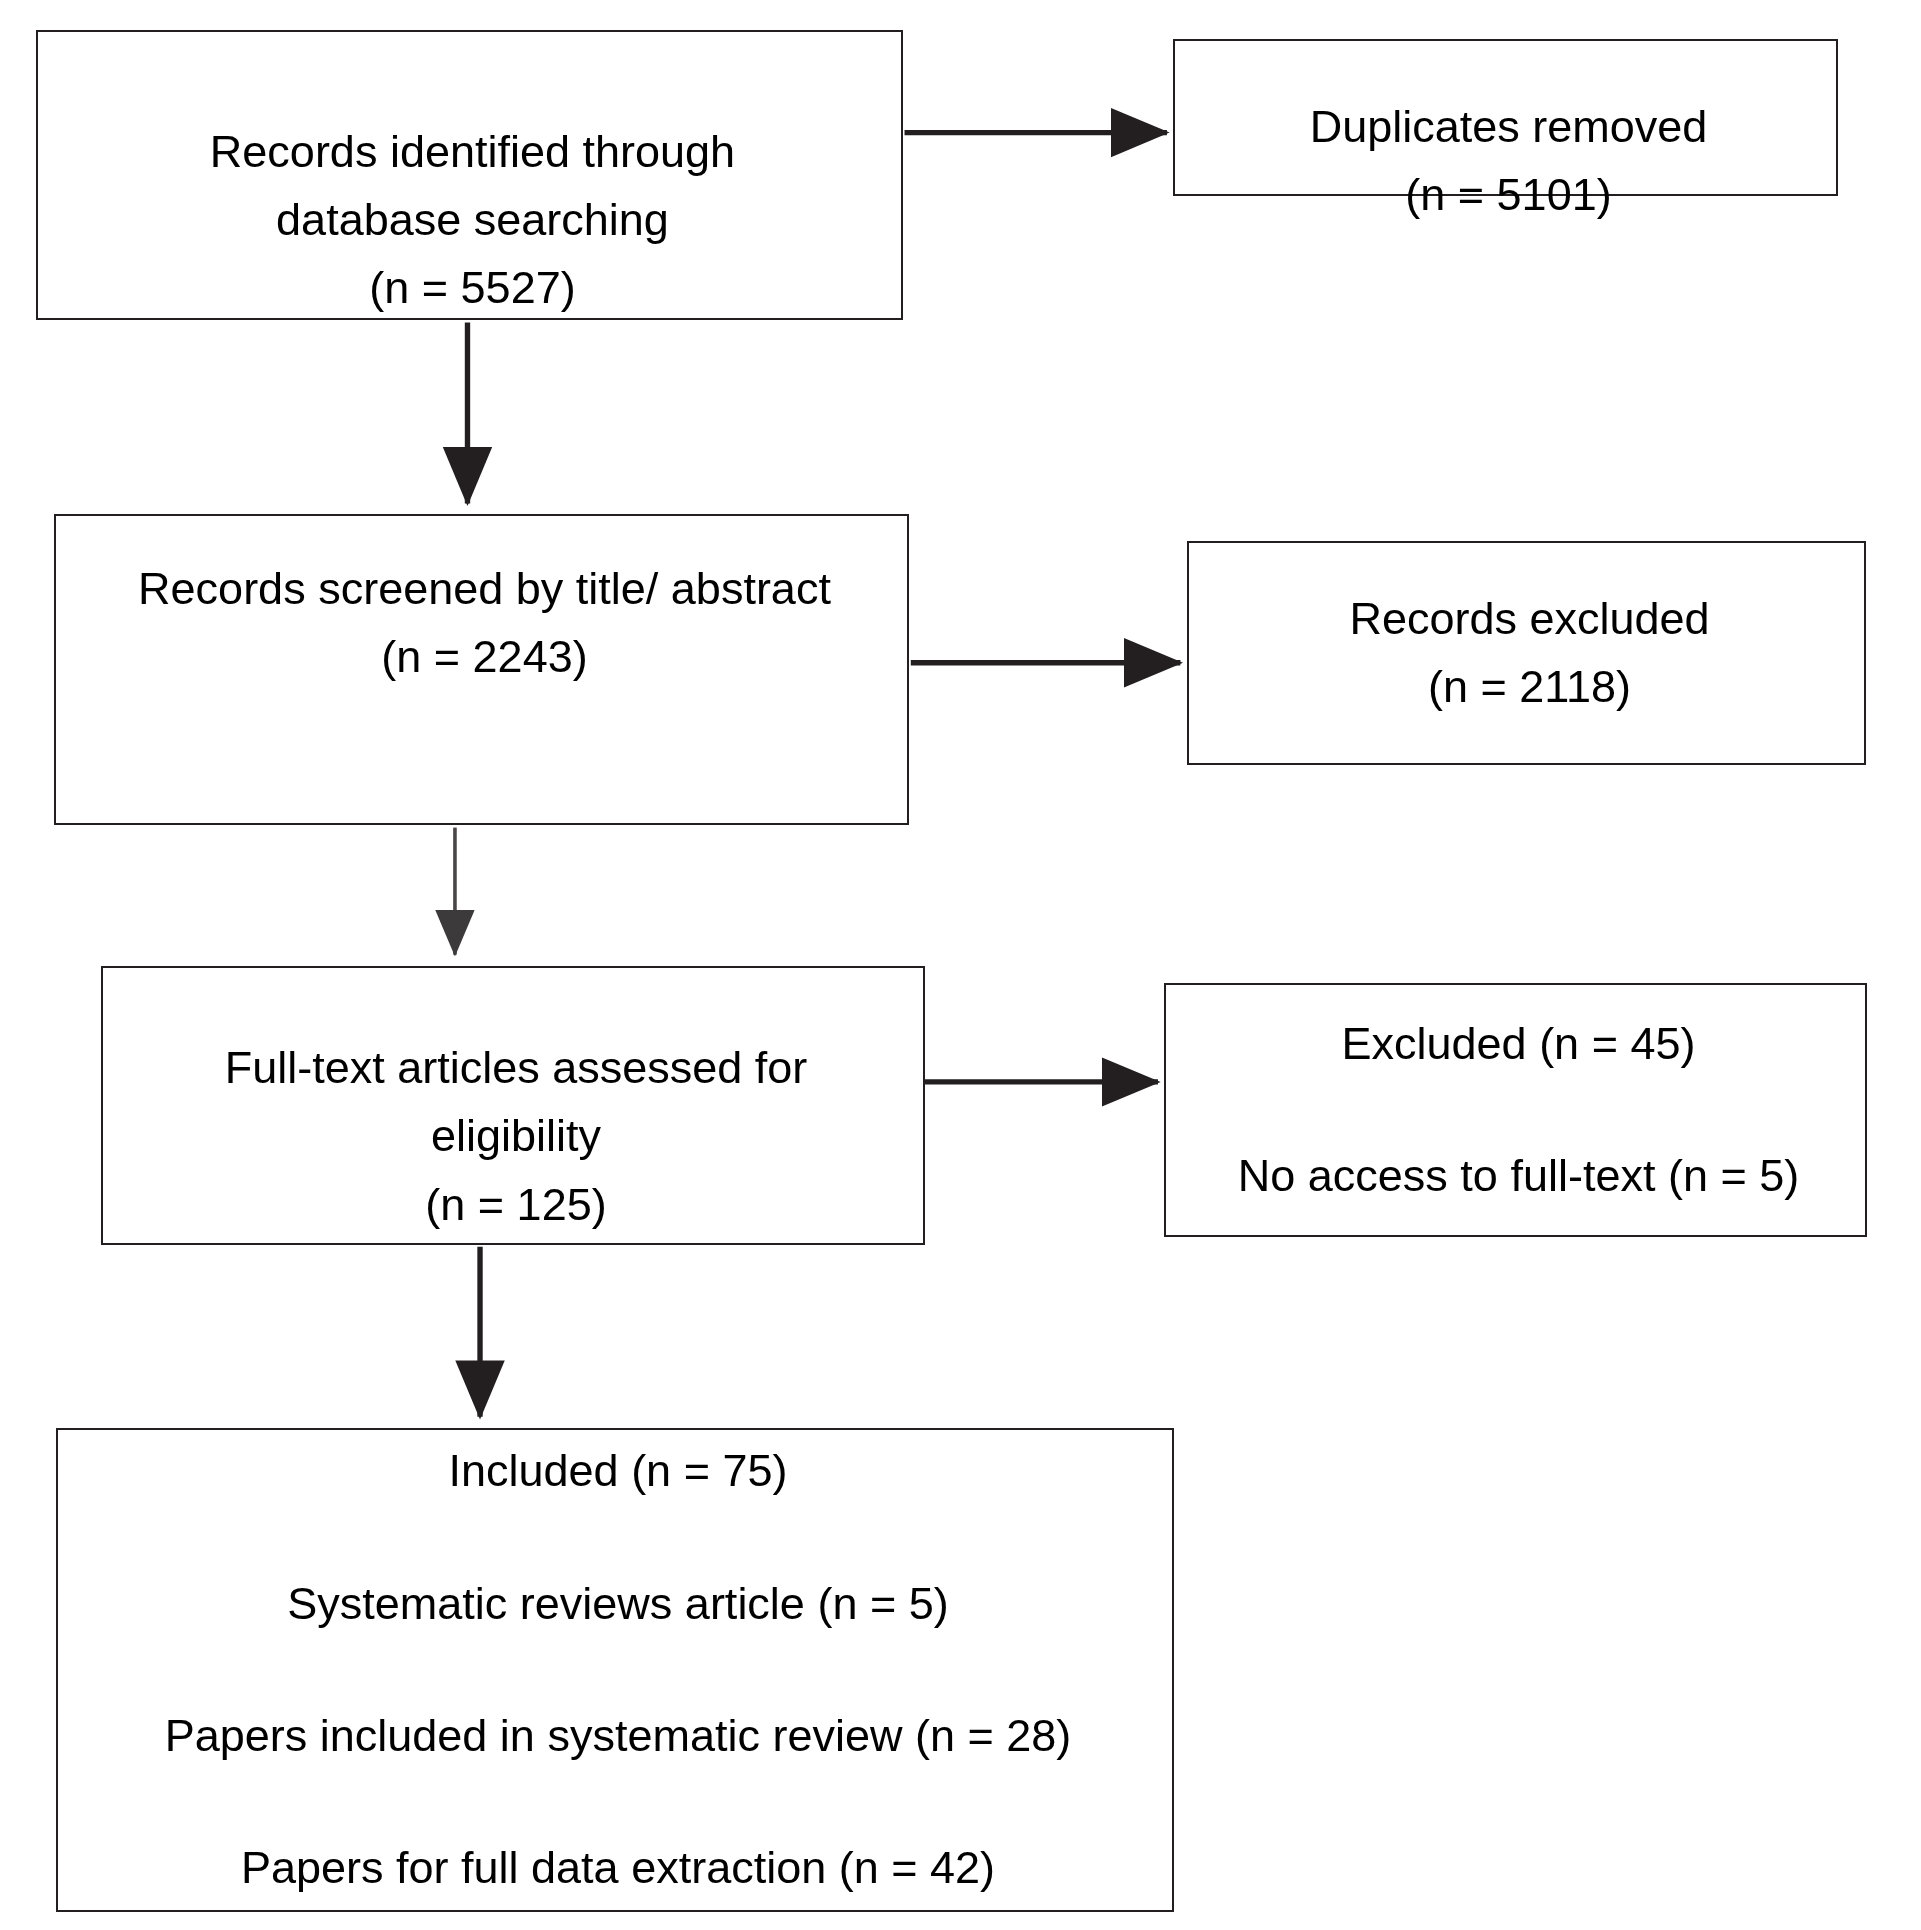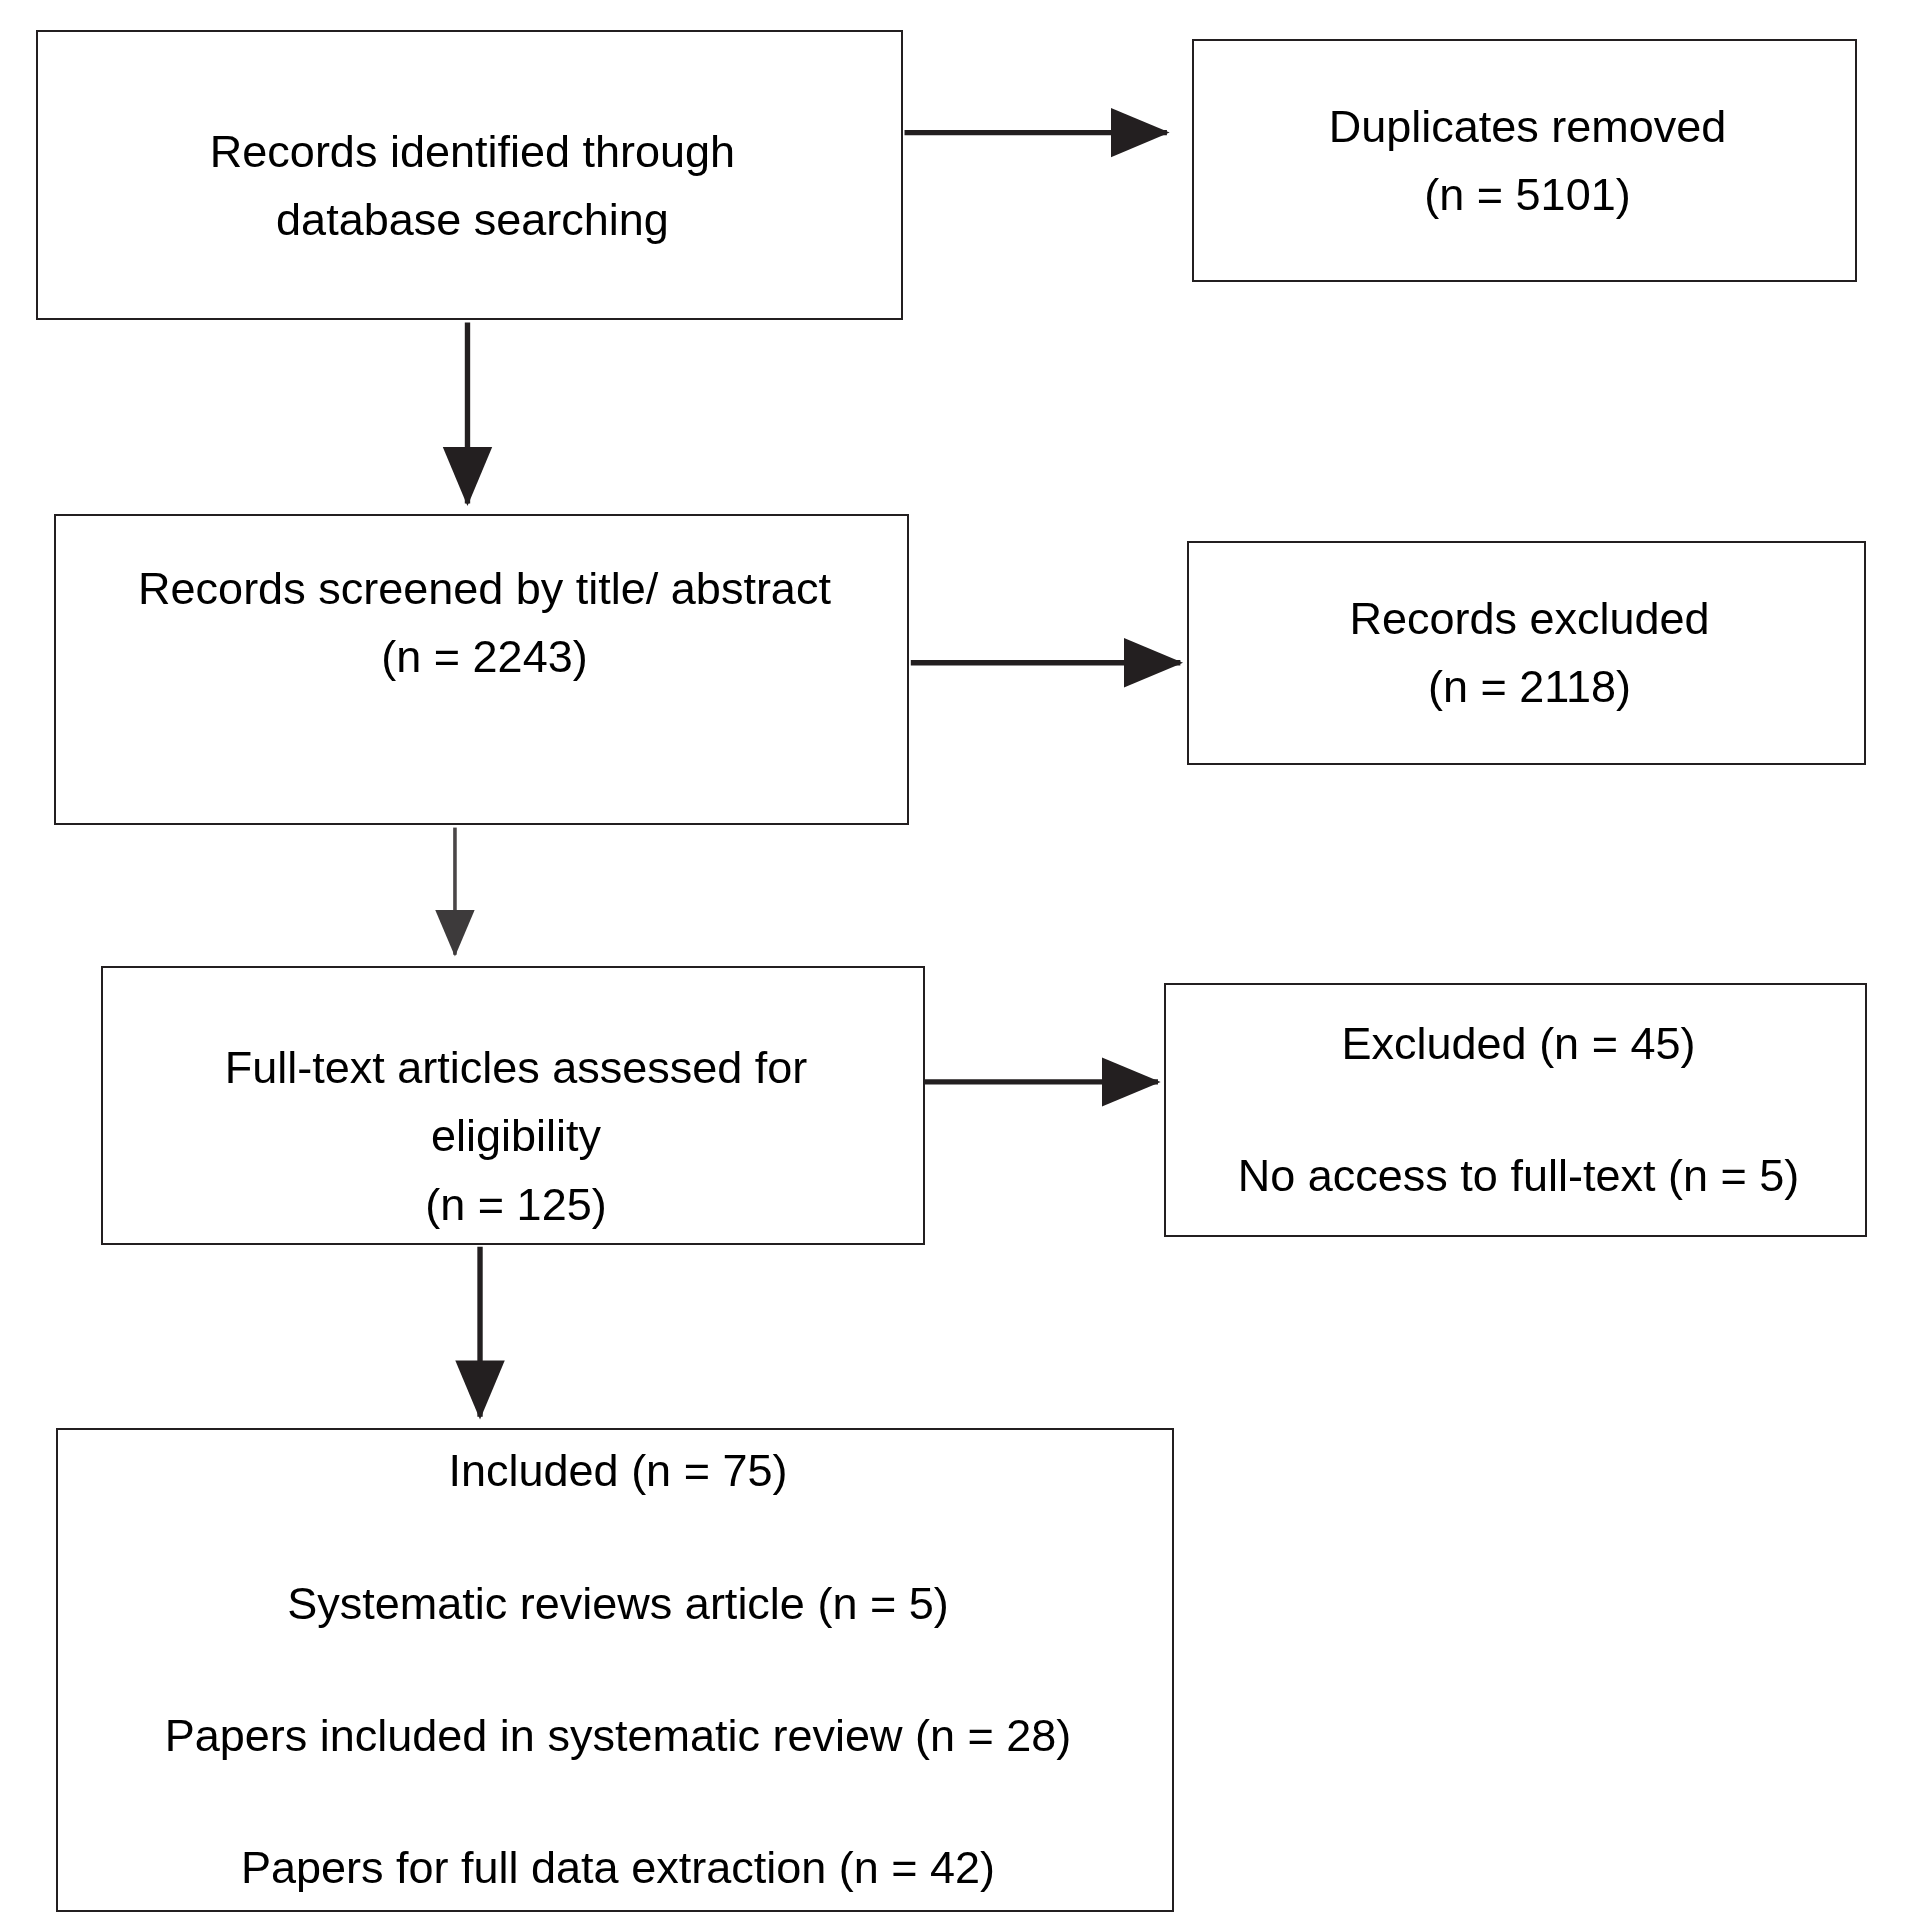--- a/index.html
+++ b/index.html
@@ -83,24 +83,25 @@
 
     <line x1="991" y1="1208" x2="1293" y2="1208" stroke="#231f20" stroke-width="6" marker-end="url(#ah)"></line>
 
     <line x1="536" y1="1392" x2="536" y2="1582" stroke="#231f20" stroke-width="6" marker-end="url(#ah)"></line>
   </svg>
 
   <div class="node pad-top-xl" style="left:36px; top:29.6px; width:867px; height:290px;">
     <div class="lines">
       <span class="ln">Records identified through</span>
       <span class="ln">database searching</span>
+      <span class="ln">(n = 5527)</span>
     </div>
   </div>
 
-  <div class="node pad-top-md" style="left:1173px; top:39px; width:665px; height:243px;margin-left:19px;">
+  <div class="node pad-top-md" style="left:1173px; top:39px; width:665px; height:157px;">
     <div class="lines">
       <span class="ln">Duplicates removed</span>
       <span class="ln">(n = 5101)</span>
     </div>
   </div>
 
   <div class="node pad-top-sm" style="left:54px; top:514px; width:855px; height:311px;">
     <div class="lines">
       <span class="ln">Records screened by title/ abstract</span>
       <span class="ln">(n = 2243)</span>

